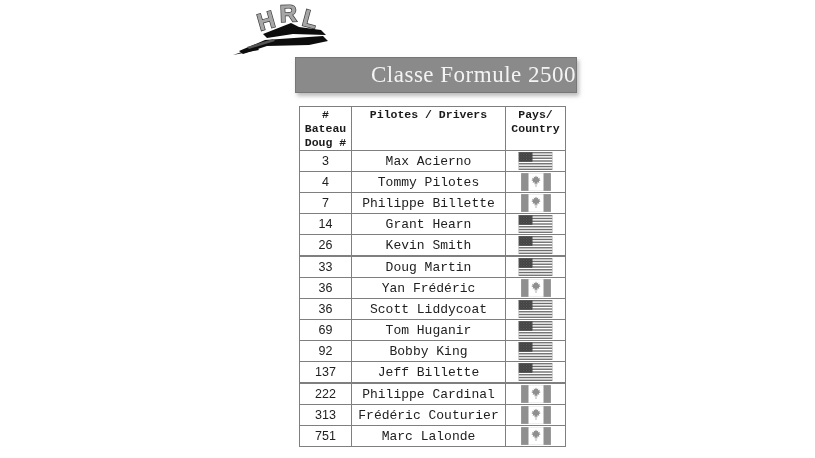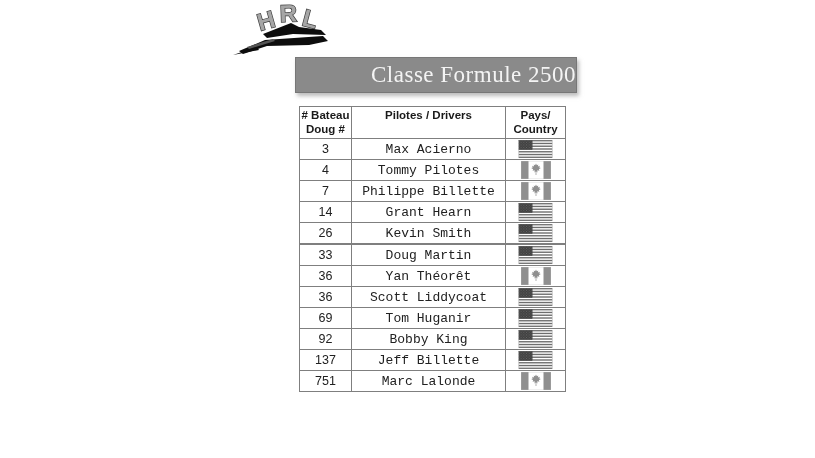--- a/index.html
+++ b/index.html
@@ -26,21 +26,21 @@
   }
   
   .table-wrap{position:absolute;left:299px;top:106px;}
   table{border-collapse:collapse;table-layout:fixed;width:266px;background:#ffffff;}
   col.c-boat{width:52px;}
   col.c-driver{width:154px;}
   col.c-country{width:60px;}
   th,td{border:1px solid #7f7f7f;padding:0;margin:0;}
   thead th{
     height:30px;vertical-align:top;text-align:center;
-    font-family:Liberation Sans, sans-serif;
+    font-family:Liberation Mono, monospace;
     font-weight:bold;font-size:11.5px;line-height:14px;
     color:#1a1a1a;padding-top:1px;
   }
   tbody td{height:20px;text-align:center;vertical-align:middle;color:#212121;}
   td.boat{font-family:"Liberation Sans",sans-serif;font-size:12.5px;}
   td.driver{font-family:Liberation Mono, monospace;font-size:13px;}
   td.country{line-height:0;}
   td.country svg{vertical-align:middle;}
   tr.section-break td{border-top:2.5px solid #7f7f7f;}
 </style>
@@ -215,21 +215,21 @@
       <rect y="24.6" width="74" height="3.08"></rect>
       <rect y="30.77" width="74" height="3.08"></rect>
       <rect y="36.92" width="74" height="3.08"></rect>
     </g>
     <rect width="30" height="21.5" fill="url(#stars)" stroke="#3f3f3f" stroke-width="0.5"></rect>
     <rect width="74" height="40" fill="none" stroke="#9a9a9a" stroke-width="1"></rect>
   </svg></td>
   </tr>
         <tr>
     <td class="boat">36</td>
-    <td class="driver">Yan Théorêt</td>
+    <td class="driver">Yan Frédéric</td>
     <td class="country"><svg width="30" height="18" viewBox="0 0 60 36">
     <rect width="60" height="36" fill="#ffffff"></rect>
     <rect x="0" width="15" height="36" fill="#8f8f8f"></rect>
     <rect x="45" width="15" height="36" fill="#8f8f8f"></rect>
     <g transform="translate(18,5) scale(1.0)">
       <path fill="#8f8f8f" d="M12,0 L13.8,3.6 L16.6,2.2 L15.8,5.8 L19.8,4.4 L18.4,7.8 L21.6,9.2
         L17.6,11.4 L18.8,14.4 L14.6,13.6 L14.9,18 L12,15.6 L9.1,18 L9.4,13.6 L5.2,14.4
         L6.4,11.4 L2.4,9.2 L5.6,7.8 L4.2,4.4 L8.2,5.8 L7.4,2.2 L10.2,3.6 Z"></path>
       <rect x="11.3" y="15" width="1.4" height="8" fill="#8f8f8f"></rect>
     </g>
@@ -327,20 +327,52 @@
       <rect y="0" width="74" height="3.08"></rect>
       <rect y="6.15" width="74" height="3.08"></rect>
       <rect y="12.3" width="74" height="3.08"></rect>
       <rect y="18.46" width="74" height="3.08"></rect>
       <rect y="24.6" width="74" height="3.08"></rect>
       <rect y="30.77" width="74" height="3.08"></rect>
       <rect y="36.92" width="74" height="3.08"></rect>
     </g>
     <rect width="30" height="21.5" fill="url(#stars)" stroke="#3f3f3f" stroke-width="0.5"></rect>
     <rect width="74" height="40" fill="none" stroke="#9a9a9a" stroke-width="1"></rect>
+  </svg></td>
+  </tr>
+        <tr class="section-break">
+    <td class="boat">222</td>
+    <td class="driver">Philippe Cardinal</td>
+    <td class="country"><svg width="30" height="18" viewBox="0 0 60 36">
+    <rect width="60" height="36" fill="#ffffff"></rect>
+    <rect x="0" width="15" height="36" fill="#8f8f8f"></rect>
+    <rect x="45" width="15" height="36" fill="#8f8f8f"></rect>
+    <g transform="translate(18,5) scale(1.0)">
+      <path fill="#8f8f8f" d="M12,0 L13.8,3.6 L16.6,2.2 L15.8,5.8 L19.8,4.4 L18.4,7.8 L21.6,9.2
+        L17.6,11.4 L18.8,14.4 L14.6,13.6 L14.9,18 L12,15.6 L9.1,18 L9.4,13.6 L5.2,14.4
+        L6.4,11.4 L2.4,9.2 L5.6,7.8 L4.2,4.4 L8.2,5.8 L7.4,2.2 L10.2,3.6 Z"></path>
+      <rect x="11.3" y="15" width="1.4" height="8" fill="#8f8f8f"></rect>
+    </g>
+    <rect width="60" height="36" fill="none" stroke="#bdbdbd" stroke-width="1"></rect>
+  </svg></td>
+  </tr>
+        <tr>
+    <td class="boat">313</td>
+    <td class="driver">Frédéric Couturier</td>
+    <td class="country"><svg width="30" height="18" viewBox="0 0 60 36">
+    <rect width="60" height="36" fill="#ffffff"></rect>
+    <rect x="0" width="15" height="36" fill="#8f8f8f"></rect>
+    <rect x="45" width="15" height="36" fill="#8f8f8f"></rect>
+    <g transform="translate(18,5) scale(1.0)">
+      <path fill="#8f8f8f" d="M12,0 L13.8,3.6 L16.6,2.2 L15.8,5.8 L19.8,4.4 L18.4,7.8 L21.6,9.2
+        L17.6,11.4 L18.8,14.4 L14.6,13.6 L14.9,18 L12,15.6 L9.1,18 L9.4,13.6 L5.2,14.4
+        L6.4,11.4 L2.4,9.2 L5.6,7.8 L4.2,4.4 L8.2,5.8 L7.4,2.2 L10.2,3.6 Z"></path>
+      <rect x="11.3" y="15" width="1.4" height="8" fill="#8f8f8f"></rect>
+    </g>
+    <rect width="60" height="36" fill="none" stroke="#bdbdbd" stroke-width="1"></rect>
   </svg></td>
   </tr>
         <tr>
     <td class="boat">751</td>
     <td class="driver">Marc Lalonde</td>
     <td class="country"><svg width="30" height="18" viewBox="0 0 60 36">
     <rect width="60" height="36" fill="#ffffff"></rect>
     <rect x="0" width="15" height="36" fill="#8f8f8f"></rect>
     <rect x="45" width="15" height="36" fill="#8f8f8f"></rect>
     <g transform="translate(18,5) scale(1.0)">

